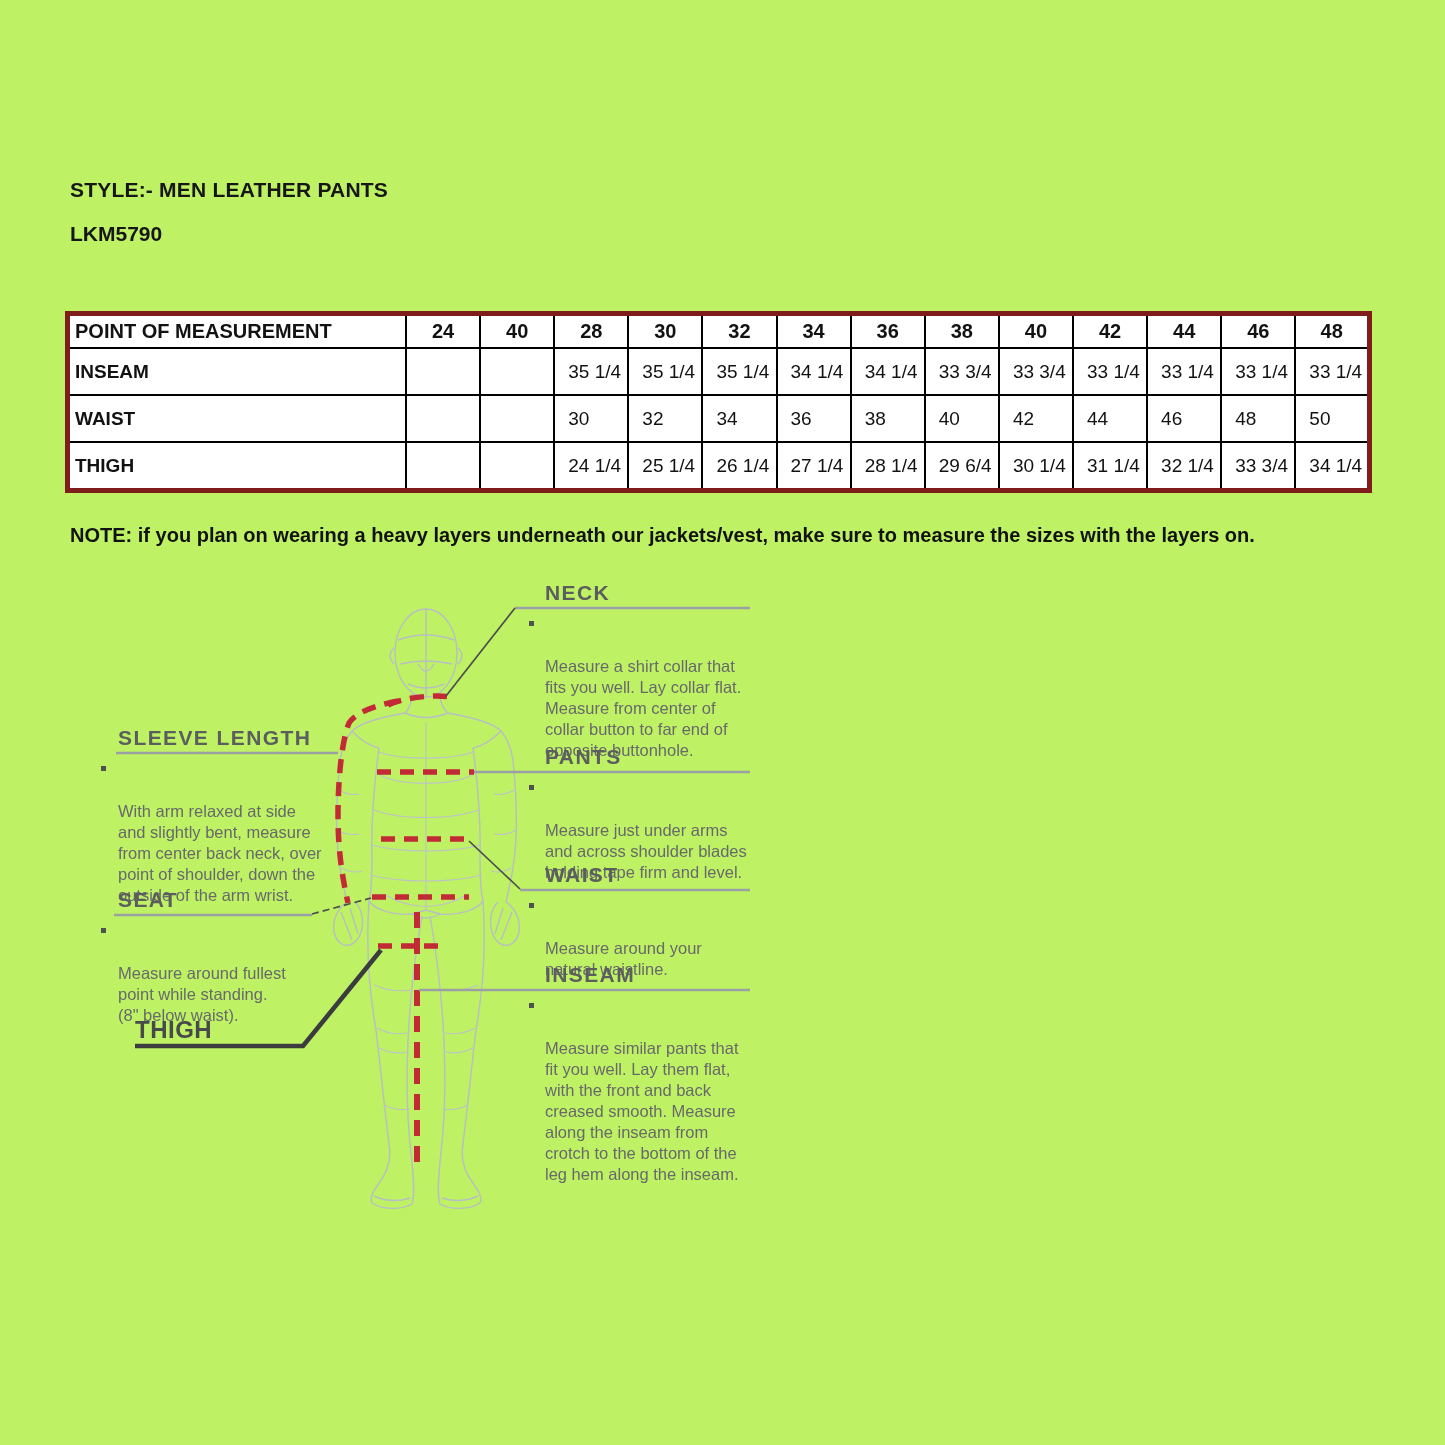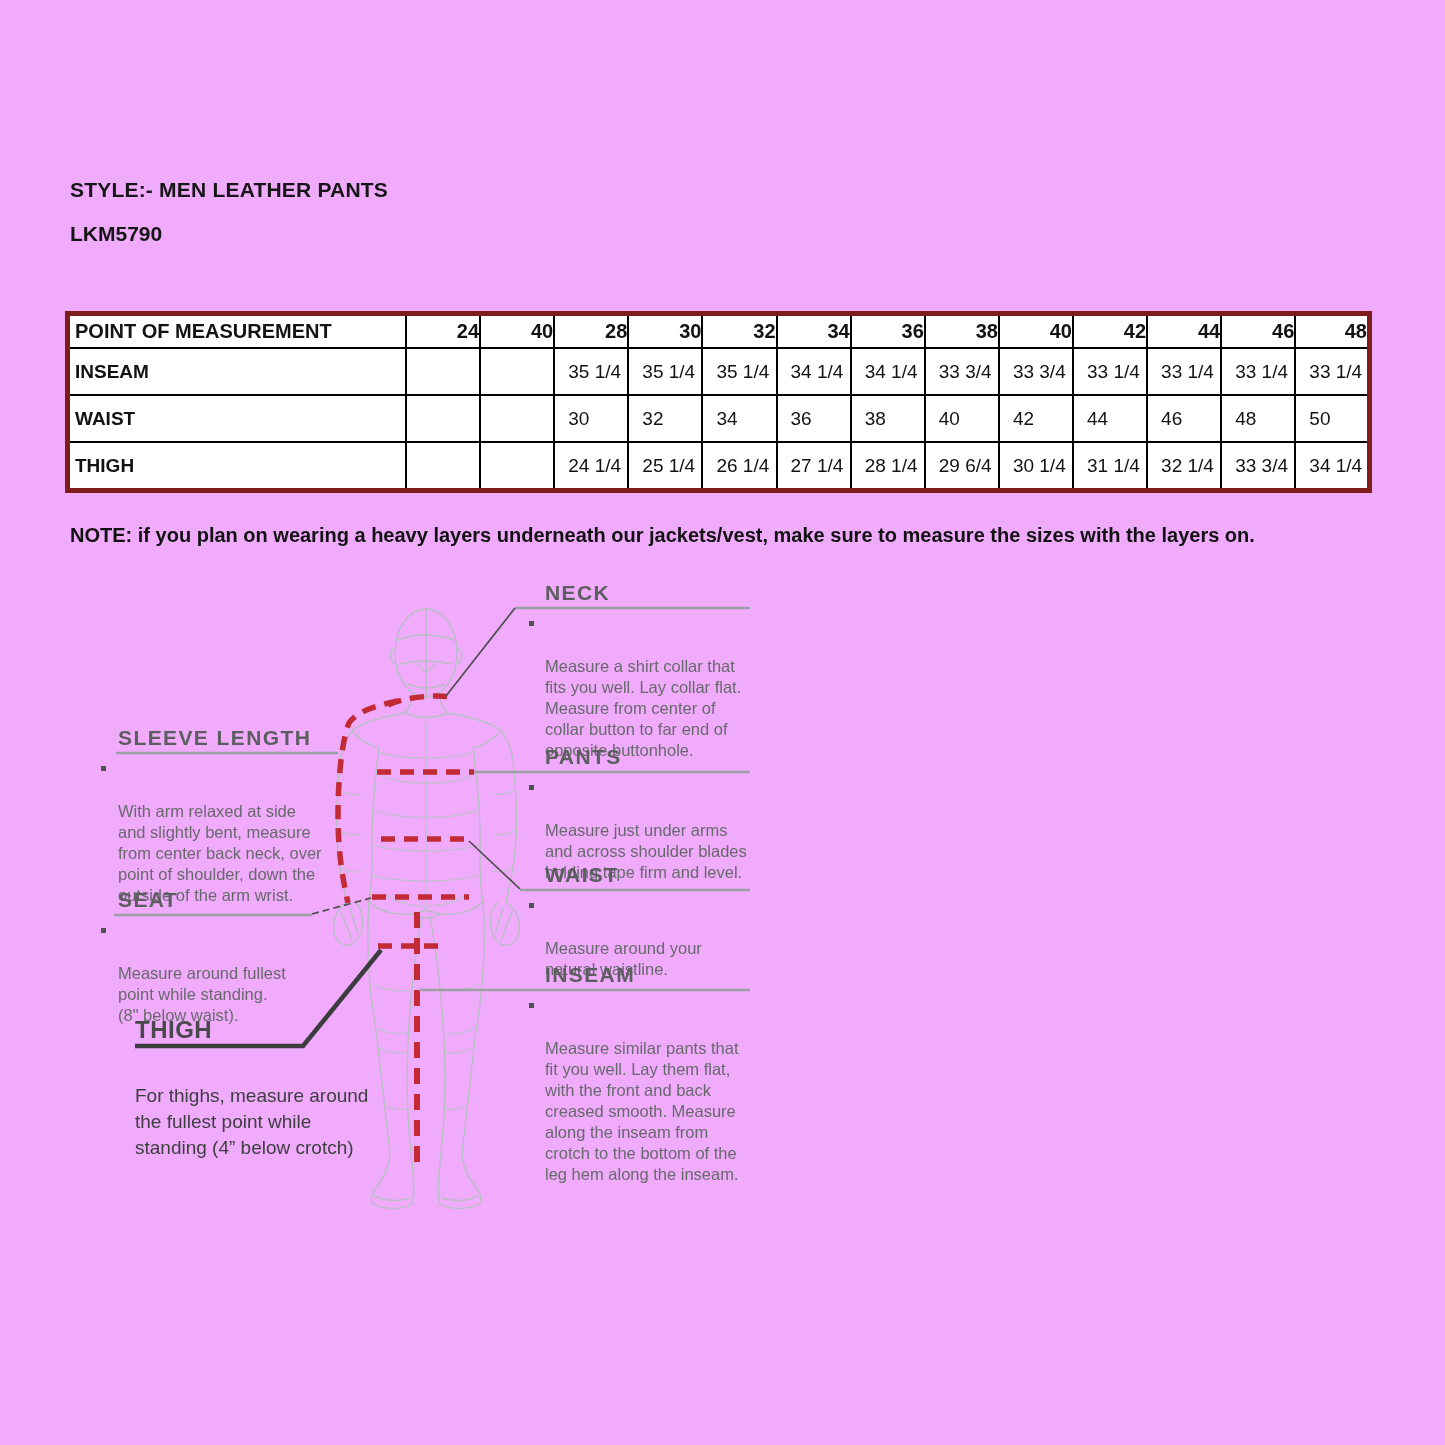--- a/index.html
+++ b/index.html
@@ -1,27 +1,27 @@
 <!DOCTYPE html>
 <html><head>
 <meta charset="utf-8">
 <style>
   html,body{margin:0;padding:0;background:#fff;}
-  .page{position:relative;width:1445px;height:1445px;background:#f0abfc;
+  .page{position:relative;width:1445px;height:1445px;background:#bef264;
         font-family:"Liberation Sans",sans-serif;overflow:hidden;}
 
   
   .doc-title{position:absolute;left:70px;top:178px;font-size:21px;font-weight:700;color:#161616;letter-spacing:.2px;}
   .doc-code{position:absolute;left:70px;top:222px;font-size:21px;font-weight:700;color:#161616;}
 
   
   table.size-table{position:absolute;left:65px;top:311px;width:1307px;border-collapse:collapse;
         table-layout:fixed;border:5px solid #7f1d1d;background:#fff;}
   .size-table th,.size-table td{border:2px solid #000;color:#121212;white-space:nowrap;overflow:hidden;}
-  .size-table thead th{height:31px;font-size:20px;font-weight:700;text-align:right;padding:0;}
+  .size-table thead th{height:31px;font-size:20px;font-weight:700;text-align:center;padding:0;}
   .size-table thead th.pom{width:330px;text-align:left;padding-left:5px;}
   .size-table tbody th{height:43px;font-size:19px;font-weight:700;text-align:left;padding-left:5px;}
   .size-table tbody td{font-size:19px;font-weight:400;text-align:left;padding-left:13px;margin-top:48px;}
 
   
   .note-line{position:absolute;left:70px;top:524px;font-size:20px;font-weight:700;color:#121212;width:1300px;}
 
   
   .diagram{position:absolute;left:0;top:0;width:1275px;height:1445px;}
   .diagram svg{position:absolute;left:0;top:0;}
@@ -279,21 +279,16 @@
       <div class="para">
         <span class="bullet"></span>
         <span>Measure around fullest
 point while standing.
 (8" below waist).</span>
       </div>
     </div>
 
     <div class="sec sec-thigh">
       <h3>THIGH</h3>
-      <div class="para">
-        <span>For thighs, measure around
-the fullest point while
-standing (4” below crotch)</span>
-      </div>
     </div>
 
   </div>
 </div>
 
 </body></html>

